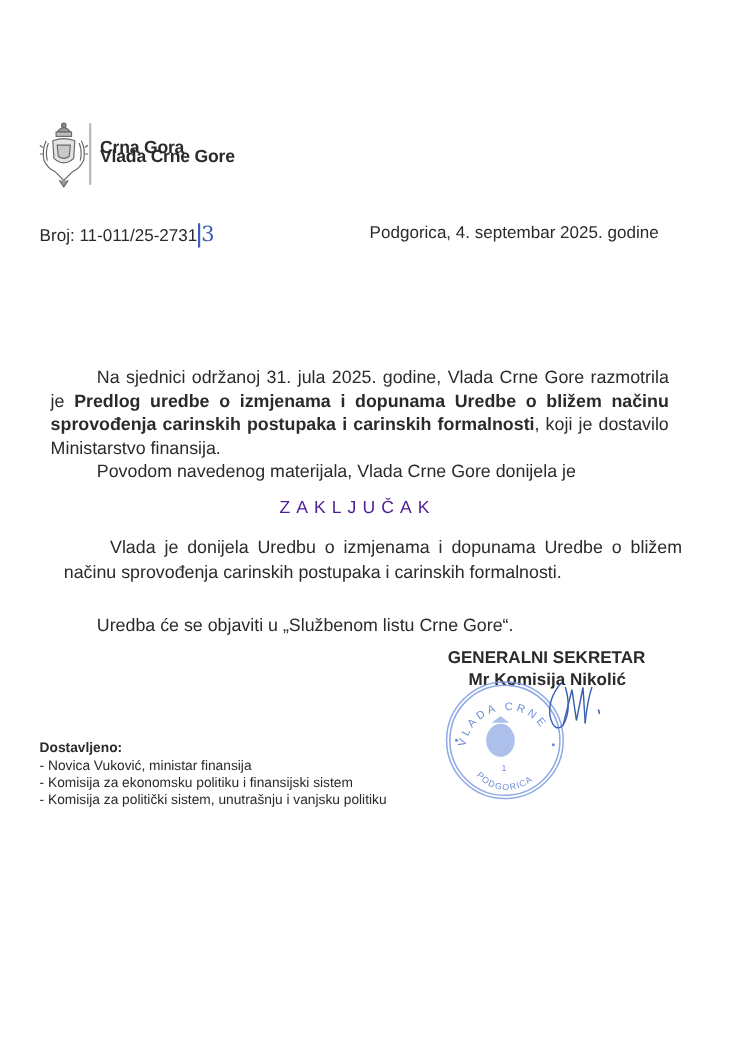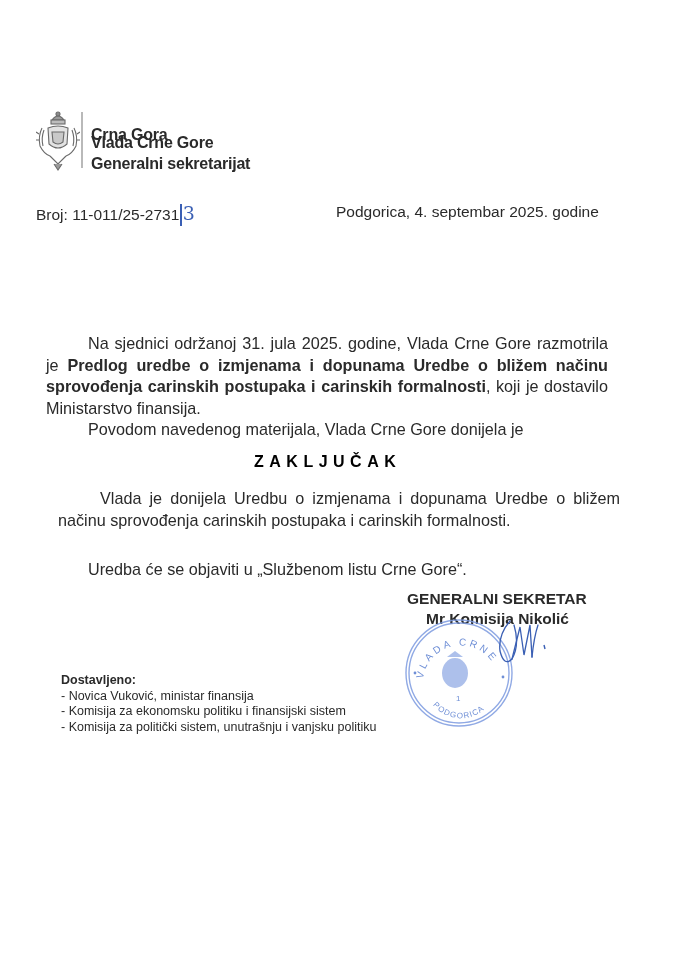--- a/index.html
+++ b/index.html
@@ -5,21 +5,21 @@
   html, body { margin: 0; padding: 0; background: #ffffff; }
   body { width: 679px; height: 960px; position: relative; overflow: hidden;
          font-family: "Liberation Sans", sans-serif; color: #222222; }
   .abs { position: absolute; }
   .header-line { font-size: 16px; font-weight: bold; line-height: 21px; color: #2a2a2a; letter-spacing: -0.2px; }
   .divider { position: absolute; left: 81px; top: 112px; width: 1.5px; height: 56px; background: #b9b9b9; }
   .meta { font-size: 15.5px; color: #2a2a2a; }
   .body-text { font-size: 16.2px; line-height: 21.5px; color: #2a2a2a; }
   .para { position: absolute; left: 46px; width: 562px; text-align: justify; }
   .indent { text-indent: 42px; }
-  .title { font-size: 16px; font-weight: bold; letter-spacing: 5.5px; color: #000000; }
+  .title { font-size: 16px; font-weight: normal; letter-spacing: 5.5px; color: #4c1d95; }
   .sig { font-size: 15.5px; font-weight: bold; color: #2a2a2a; }
   .dost { font-size: 12.5px; line-height: 15.5px; color: #2a2a2a; }
   .handnum { color: #3a5fb4; font-family: "DejaVu Serif", serif; font-size: 19px; }
   .stamp { position: absolute; left: 403px; top: 617px; width: 112px; height: 112px; }
 </style>
 </head>
 <body>
 
 <div class="abs" style="left:36px; top:108px; width:260px; height:70px;">
   <svg class="abs" style="left:0; top:2px;" width="44" height="62" viewBox="0 0 44 62">
@@ -34,21 +34,20 @@
       <path d="M12 18 Q22 14 32 18 L31 34 Q22 42 13 34 Z" fill="#e3e3e3"></path>
       <path d="M16 22 L28 22 L27 32 Q22 36 17 32 Z" fill="#c9c9c9"></path>
       <path d="M14 46 L22 54 L30 46"></path>
       <path d="M18 54 L22 60 L26 54" fill="#9a9a9a"></path>
       <path d="M3 24 L0 22 M3 30 L0 30 M41 24 L44 22 M41 30 L44 30"></path>
     </g>
   </svg>
   <div class="divider" style="left:45px; top:4px;"></div>
   <div class="abs header-line" style="left:55px; top:0;margin-top:16px;">Crna Gora</div>
   <div class="abs header-line" style="left:55px; top:24px;">Vlada Crne Gore</div>
-  <div class="abs header-line" style="left:55px; top:45px;">Generalni sekretarijat</div>
 </div>
 
 <div class="abs meta" style="left:36px; top:202px; white-space:nowrap;">
   <span>Broj: 11-011/25-2731</span><span style="display:inline-block; width:1.5px; height:22px; background:#3a5fb4; vertical-align:-6px; margin:0 1px 0 1px;"></span><span class="handnum">3</span>
 </div>
 <div class="abs meta" style="left:336px; top:203px; white-space:nowrap;">Podgorica, 4. septembar 2025. godine</div>
 
 <div class="para body-text indent" style="top:333px;">
   <span>Na sjednici održanoj 31. jula 2025. godine, Vlada Crne Gore razmotrila je </span><b>Predlog uredbe o izmjenama i dopunama Uredbe o bližem načinu sprovođenja carinskih postupaka i carinskih formalnosti</b><span>, koji je dostavilo Ministarstvo finansija.</span>
 </div>
@@ -90,18 +89,18 @@
 
 <svg class="abs" style="left:480px; top:615px;" width="70" height="65" viewBox="0 0 70 65">
   <g fill="none" stroke="#3a5fb4" stroke-width="1.3" stroke-linecap="round">
     <path d="M30 6 Q18 20 20 36 Q24 52 32 44 Q40 30 34 10"></path>
     <path d="M32 44 L40 12 L44 40 L50 10 L52 42"></path>
     <path d="M52 42 Q54 22 58 10"></path>
   </g>
   <path d="M64 30 L65 34" stroke="#3a5fb4" stroke-width="1.4"></path>
 </svg>
 
-<div class="abs dost" style="left:36px; top:673px;margin-left:25px;">
+<div class="abs dost" style="left:36px; top:673px;">
   <div style="font-weight:bold;">Dostavljeno:</div>
   <div>- Novica Vuković, ministar finansija</div>
   <div>- Komisija za ekonomsku politiku i finansijski sistem</div>
   <div>- Komisija za politički sistem, unutrašnju i vanjsku politiku</div>
 </div>
 
 </body></html>

